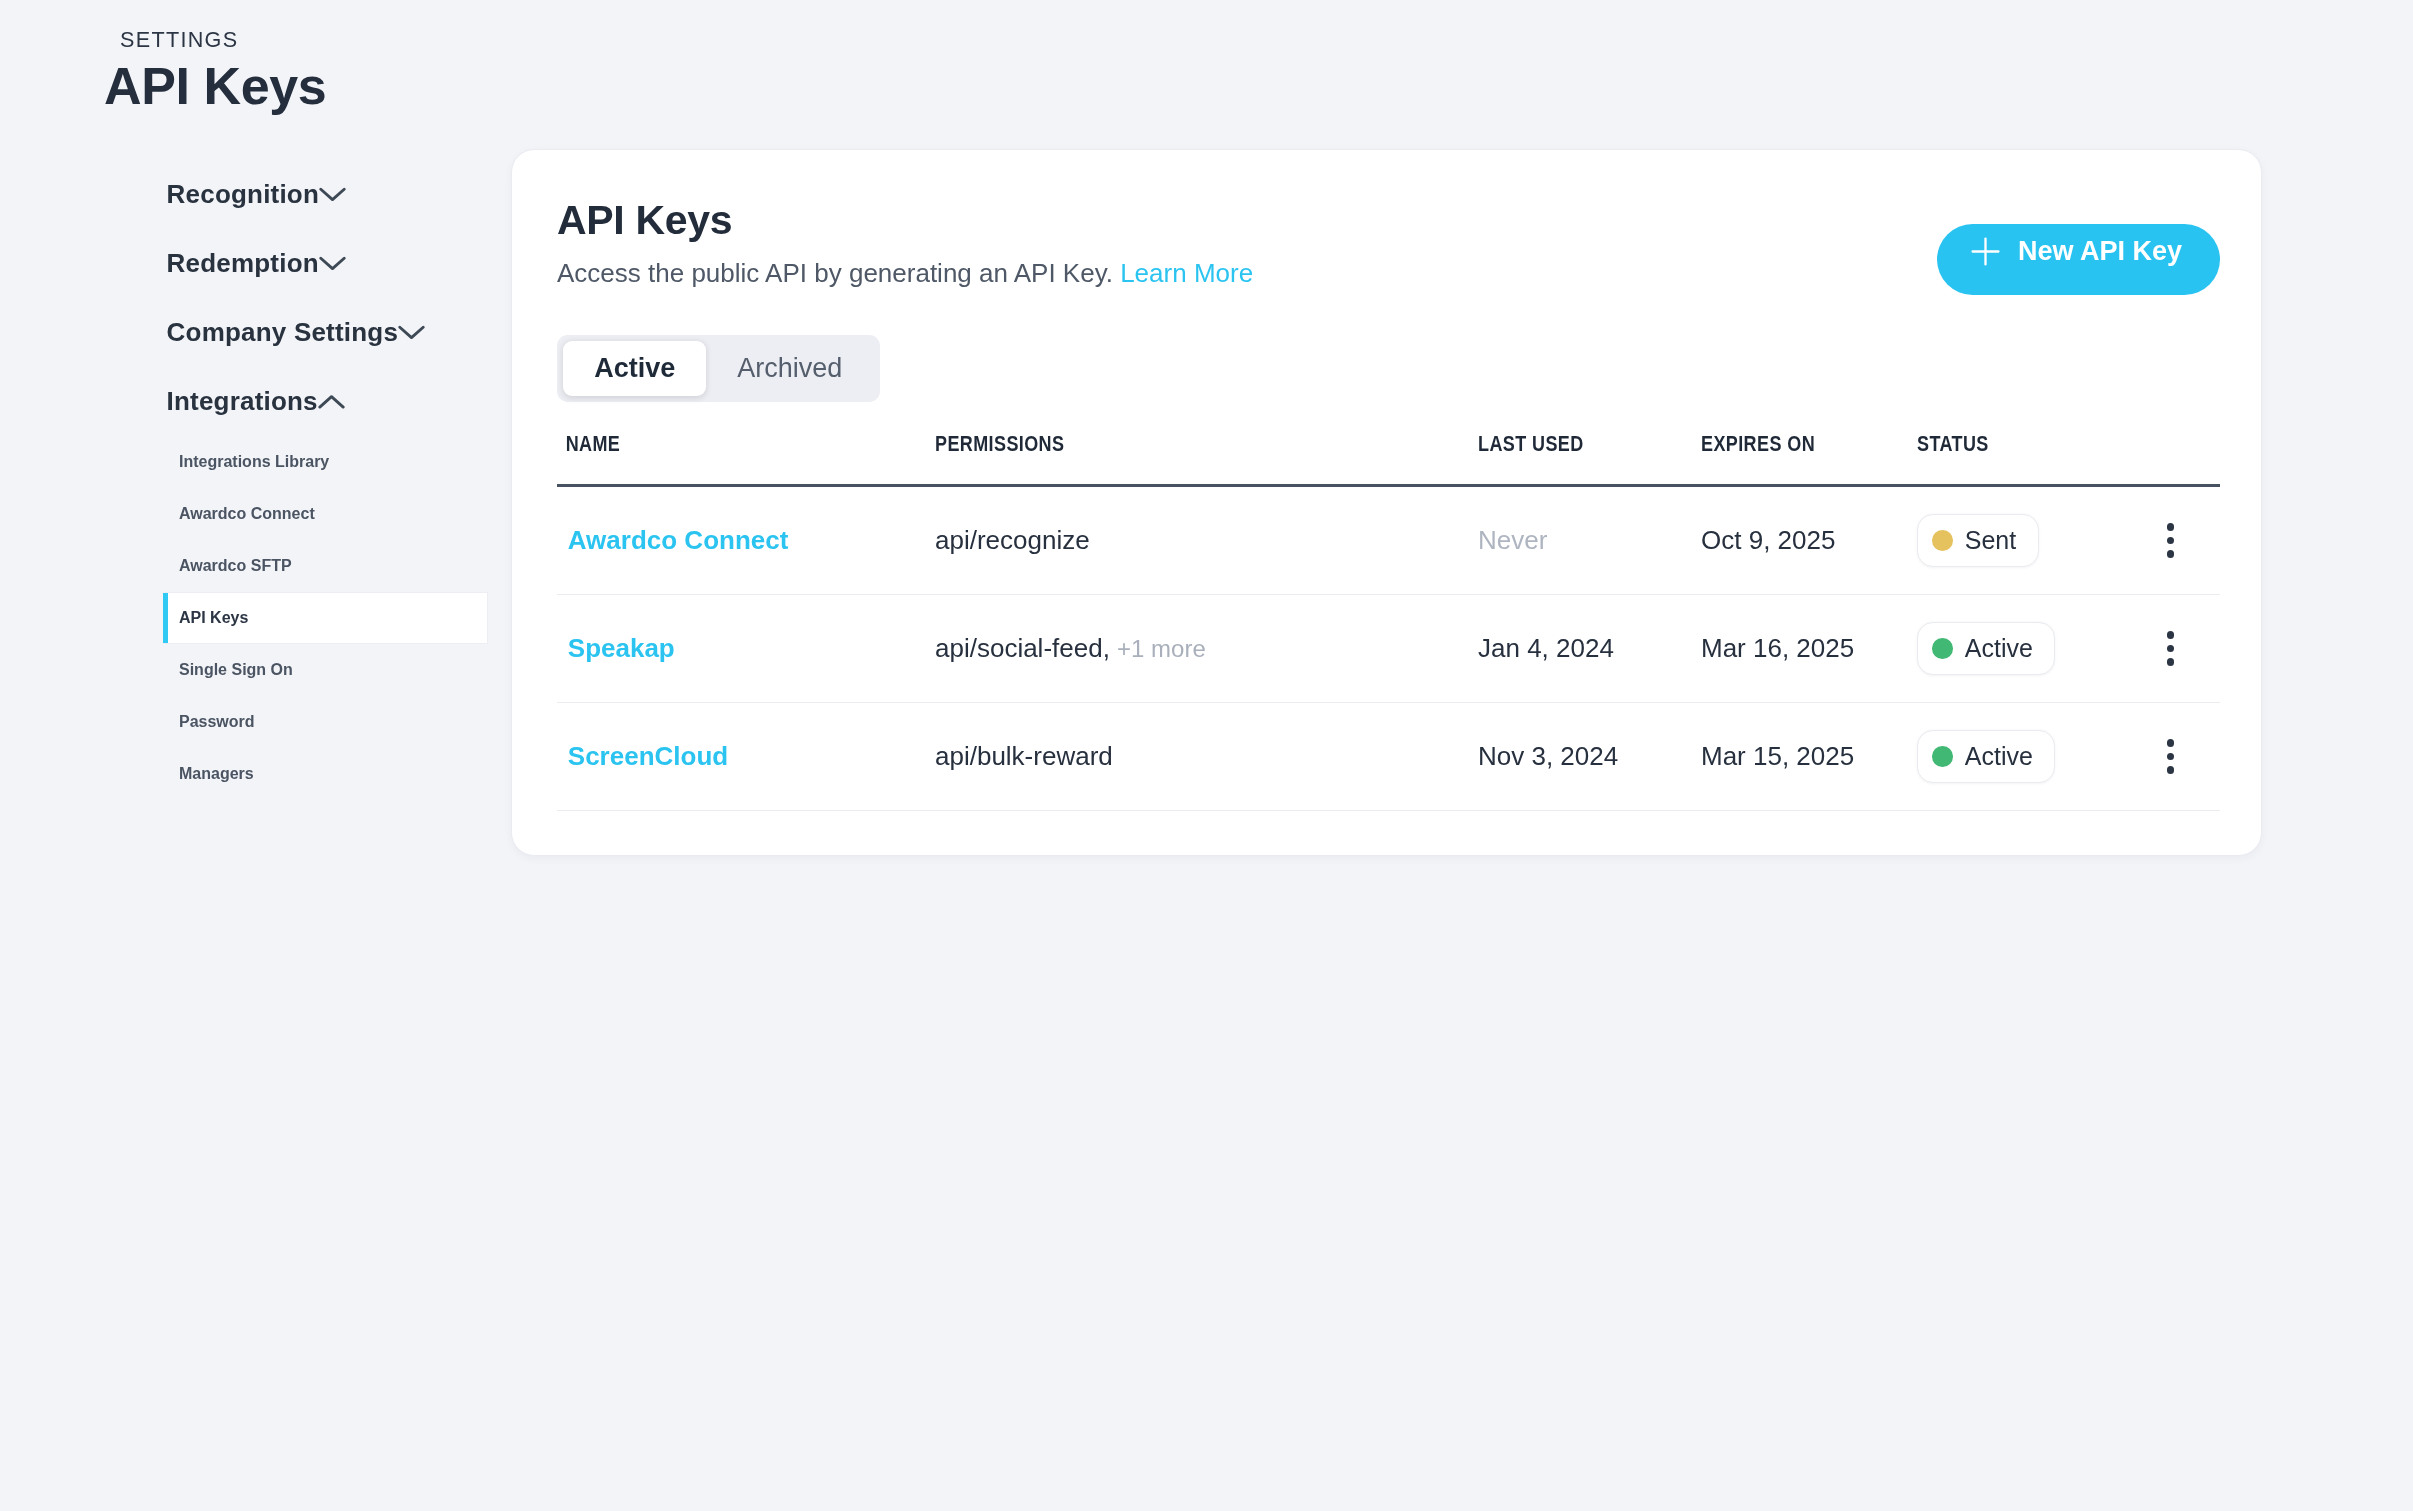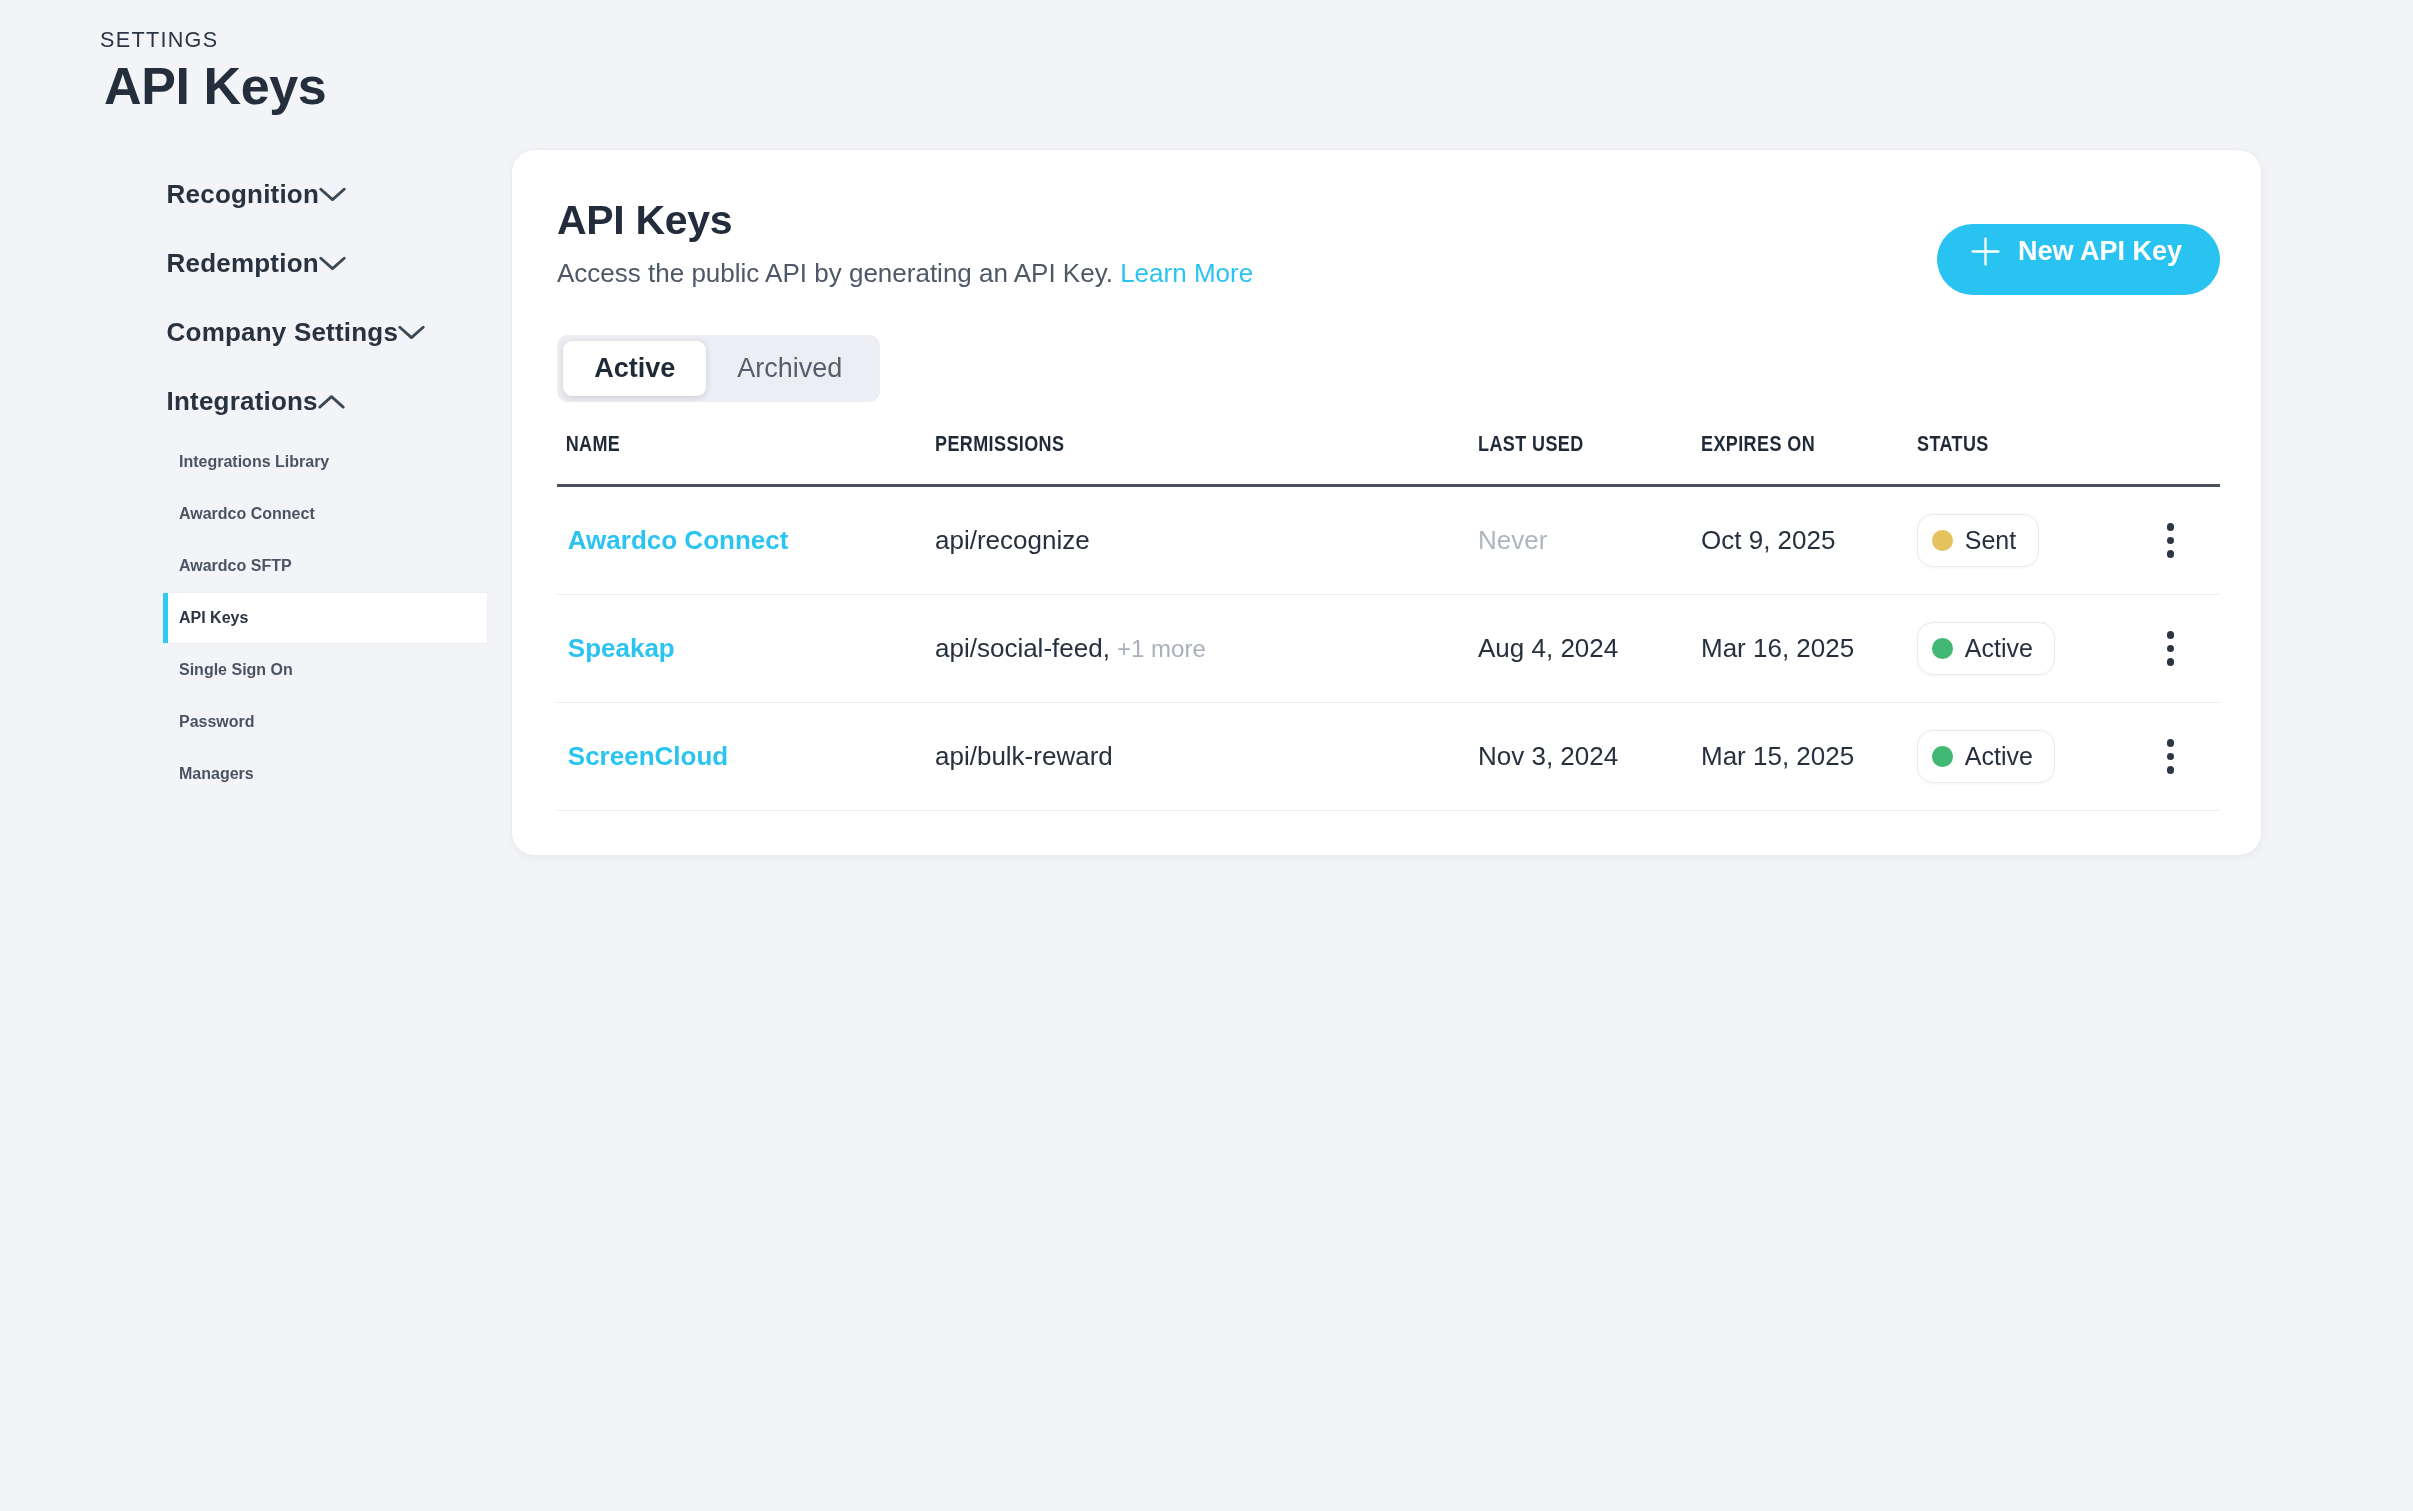--- a/index.html
+++ b/index.html
@@ -7,21 +7,21 @@
     width: 2413px; height: 1512px;
     background: #F3F4F8;
     font-family: "Liberation Sans", sans-serif;
     color: #2A3342;
     overflow: hidden;
     position: relative;
   }
 
   
   .eyebrow {
-    position: absolute; left: 100px; top: 27px;
+    position: absolute; left: 120px; top: 27px;
     font-size: 21.6px; font-weight: 500; letter-spacing: 1.3px;
     color: #2B3544;
   }
   .page-title {
     position: absolute; left: 104px; top: 56px;
     font-size: 52px; font-weight: 800; letter-spacing: -0.4px;
     color: #242E3D;
   }
 
   
@@ -237,21 +237,21 @@
       <div class="kebab">
           <i></i>
           <i></i>
           <i></i>
         </div>
     </div>
 
     <div class="trow tr">
       <div class="td"><a class="link">Speakap</a></div>
       <div class="td"><span>api/social-feed,</span><span class="extra">+1 more</span></div>
-      <div class="td">Aug 4, 2024</div>
+      <div class="td">Jan 4, 2024</div>
       <div class="td">Mar 16, 2025</div>
       <div class="td">
         <span class="badge">
           <span class="dot dot-green"></span>
           <span>Active</span>
         </span>
       </div>
       <div class="kebab">
           <i></i>
           <i></i>

